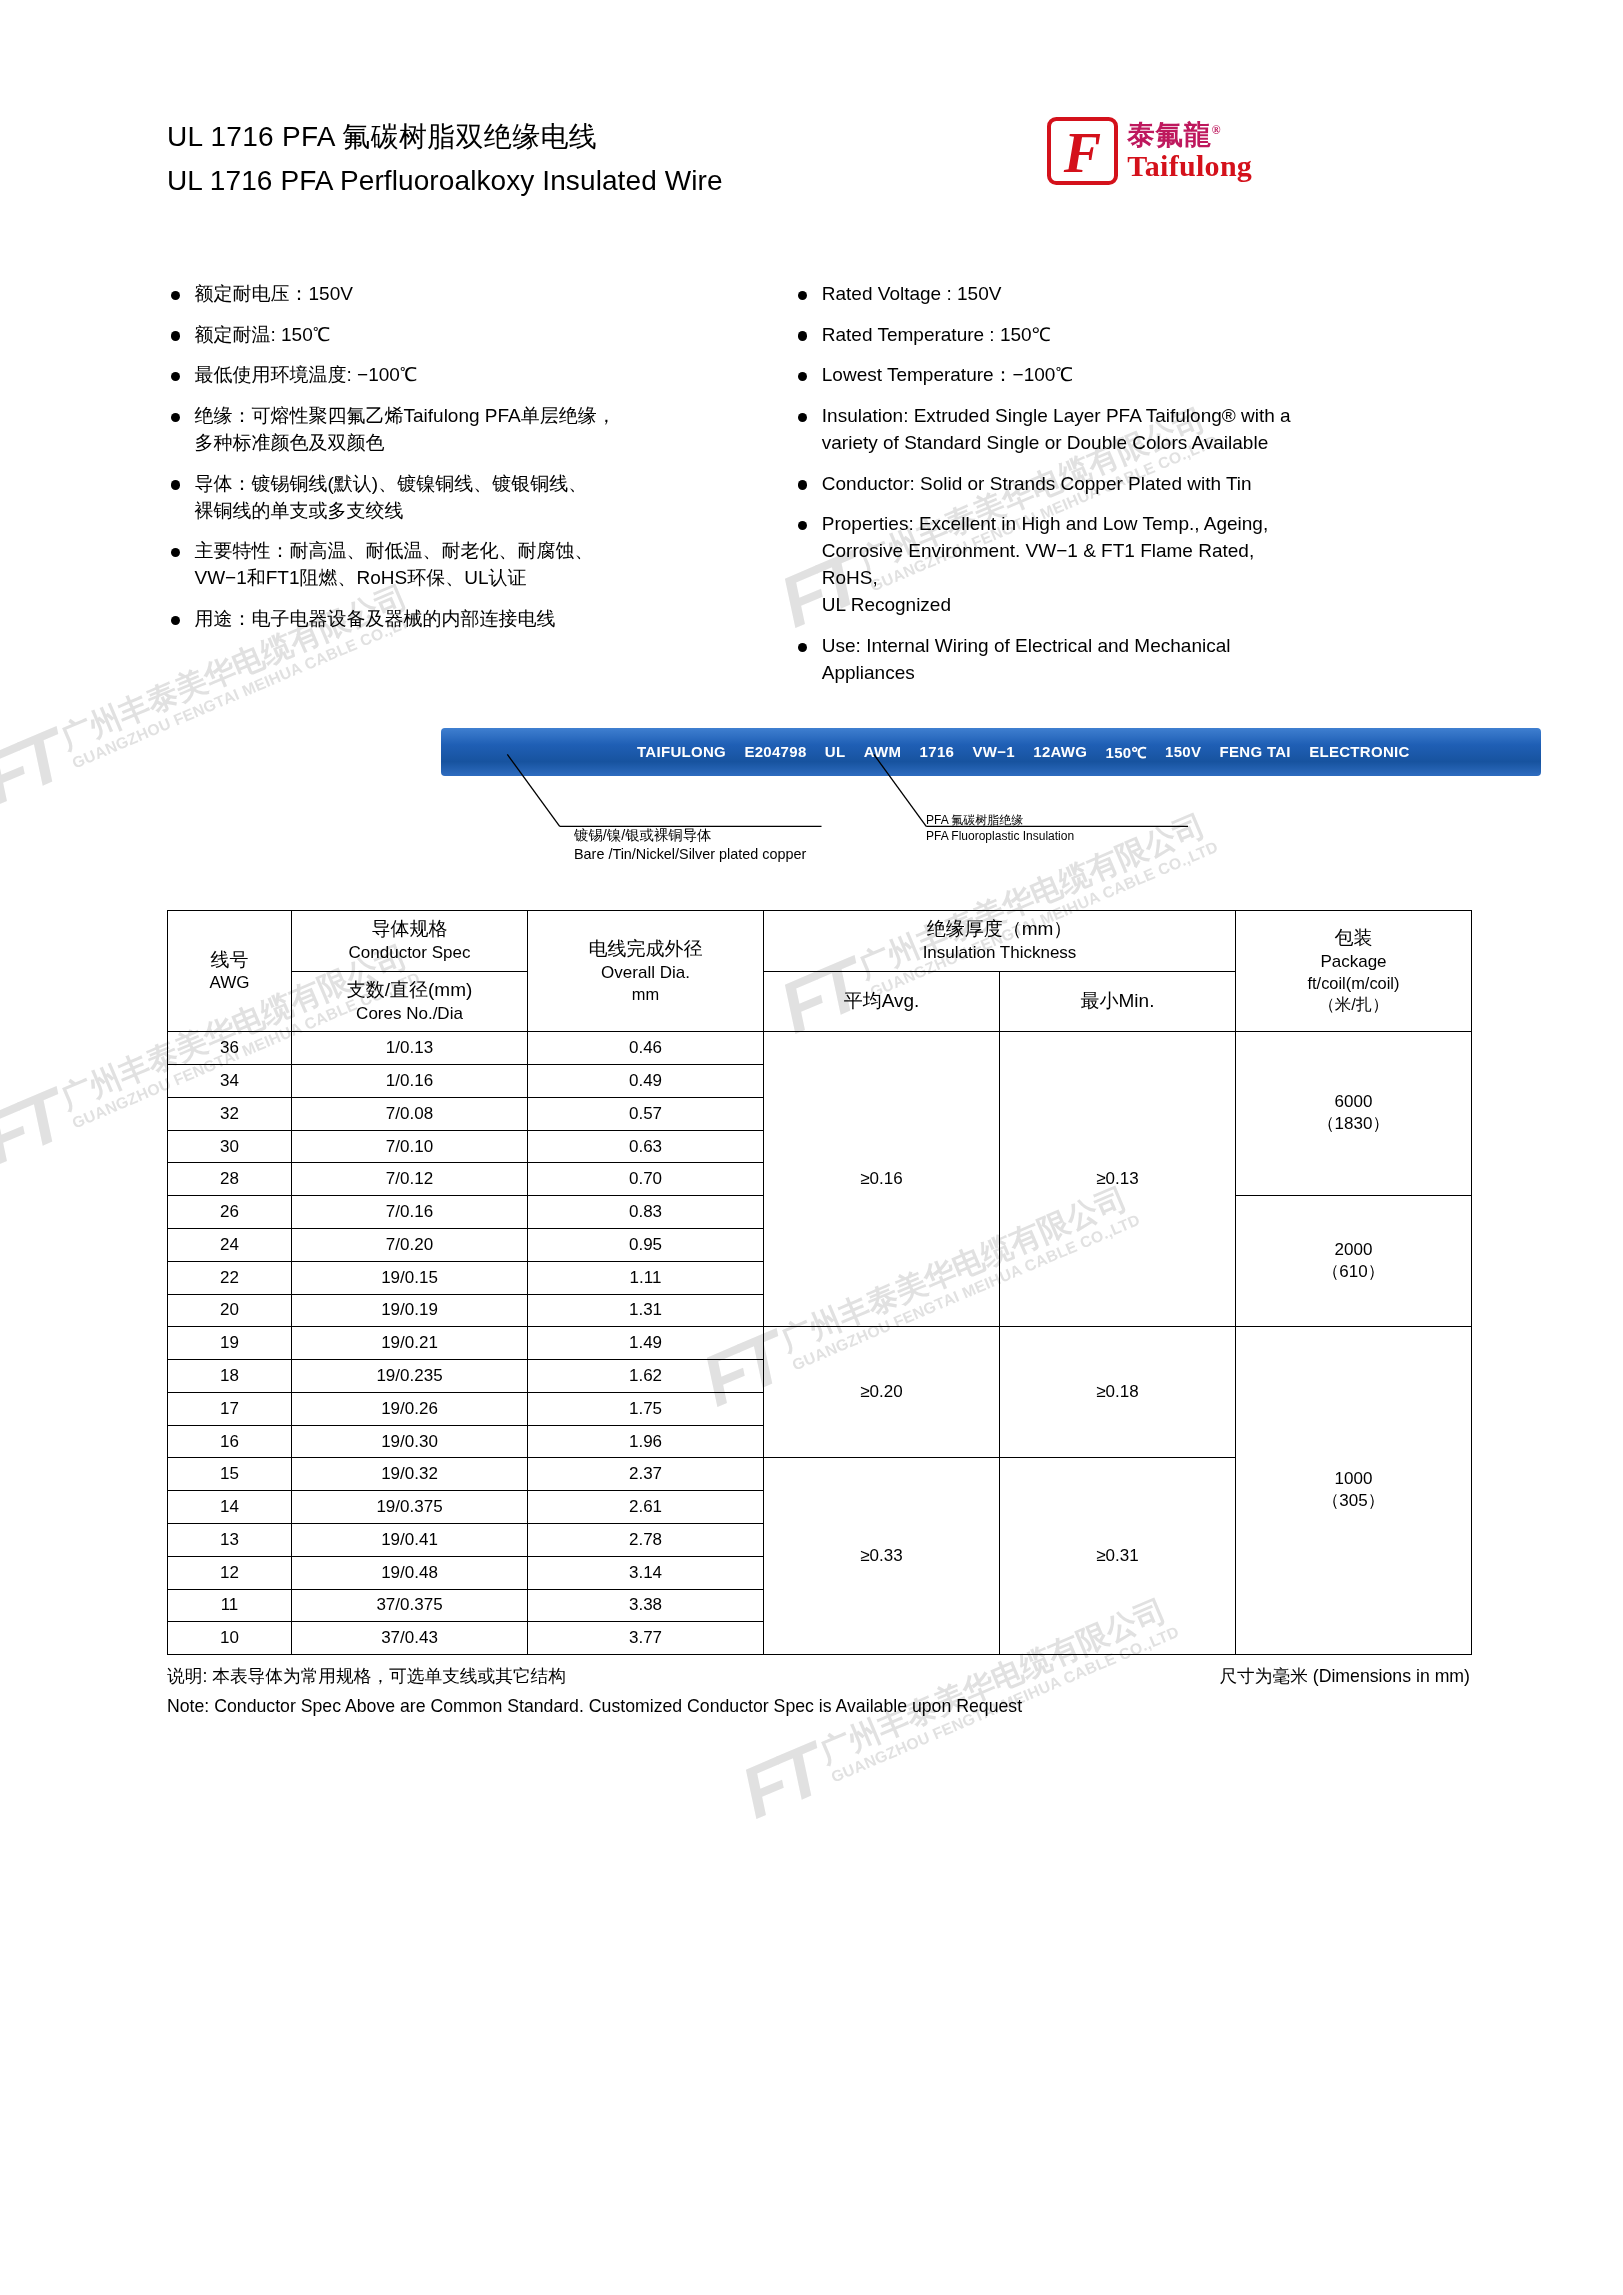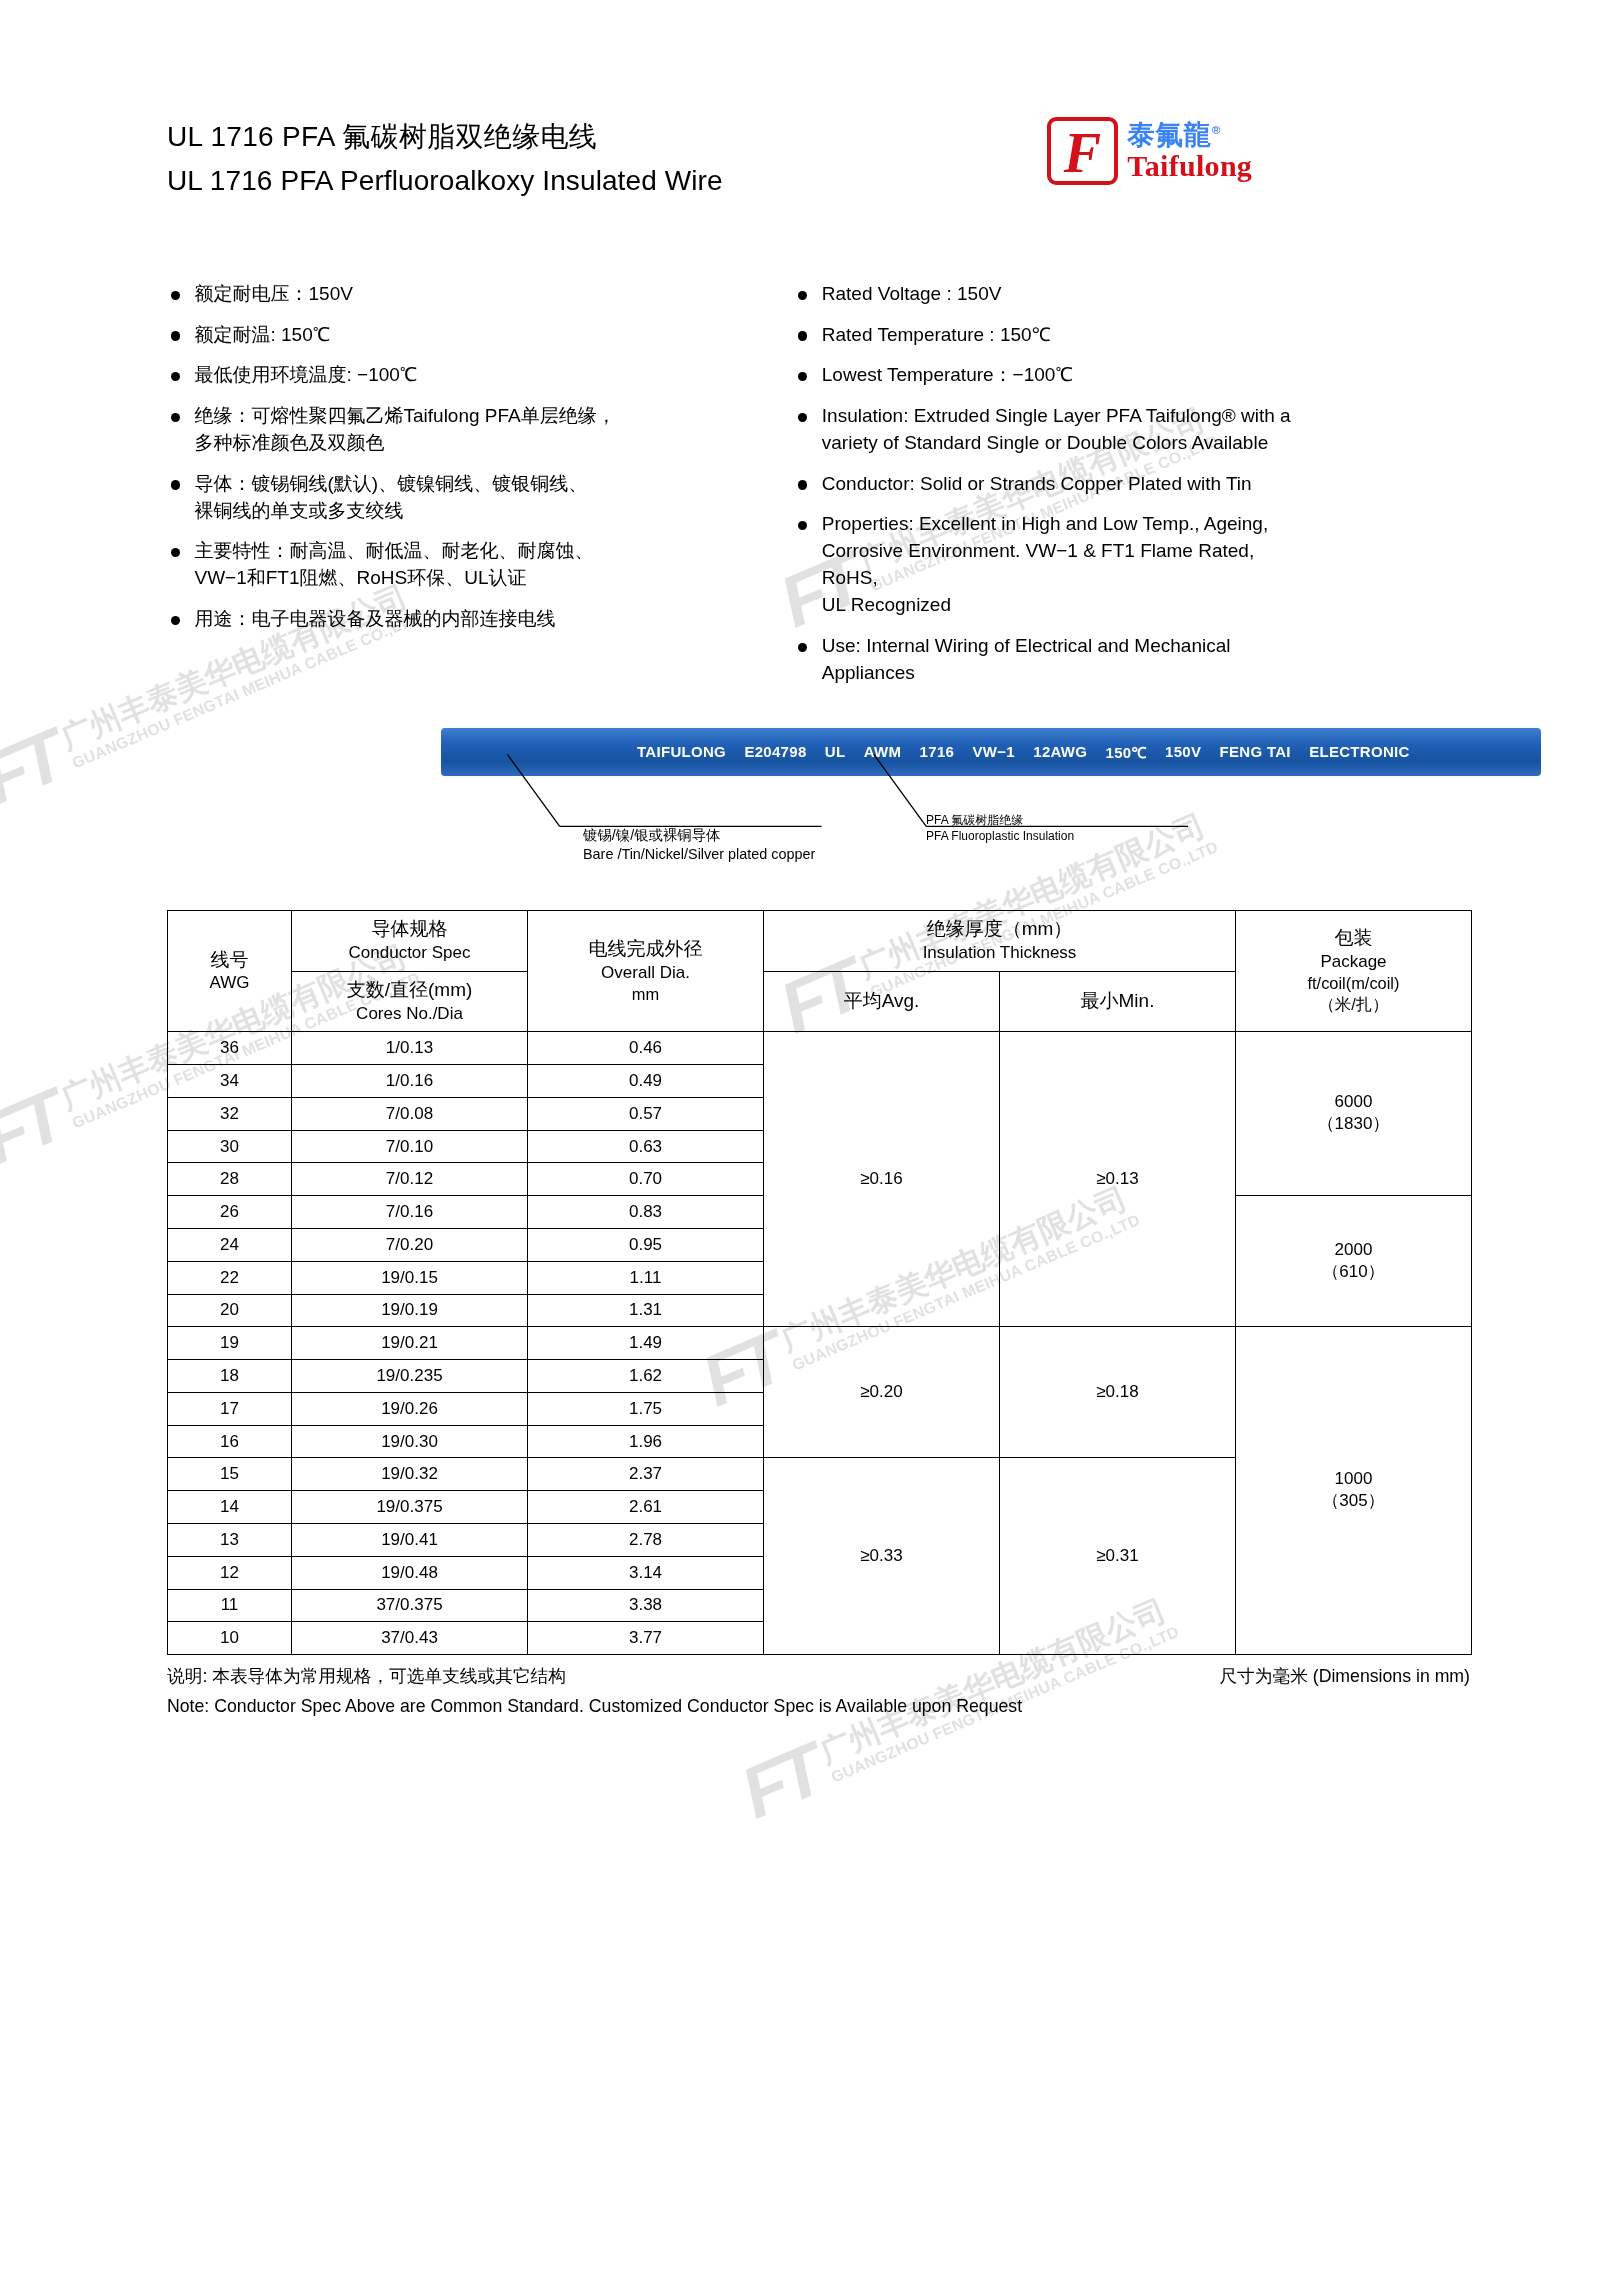--- a/index.html
+++ b/index.html
@@ -107,24 +107,25 @@
     color: #d4111b;
     font-size: 56px;
     font-style: italic;
     font-weight: bold;
     line-height: 65px;
     text-align: center;
     font-family: "Liberation Serif", serif;
   }
   .logo-text { line-height: 1.05; }
   .logo-cn {
-    color: #3b82f6;
+    color: #be185d;
     font-size: 27.5px;
     font-weight: bold;
     letter-spacing: 0.7px;
+    font-family: Liberation Serif, serif;
   }
   .logo-cn sup { font-size: 11.8px; vertical-align: super; }
   .logo-en {
     color: #d4111b;
     font-size: 30px;
     font-weight: bold;
     font-family: "Liberation Serif", serif;
     letter-spacing: 0.3px;
   }
 
@@ -216,21 +217,21 @@
     width: 46px; height: 43px;
     background: #efeade;
     border: 2px solid #7d7a70;
     border-right: none;
     border-radius: 21.6px 0 0 21.6px;
     box-sizing: border-box;
   }
   .lead-lines { position: absolute; left: 0; top: 0; width: 1309px; height: 151px; }
   .label-left {
     position: absolute;
-    left: 416px;
+    left: 407px;
     top: 98px;
     font-size: 14.4px;
     line-height: 1.35;
   }
   .label-right {
     position: absolute;
     left: 759px;
     top: 84px;
     font-size: 12px;
     line-height: 1.35;

